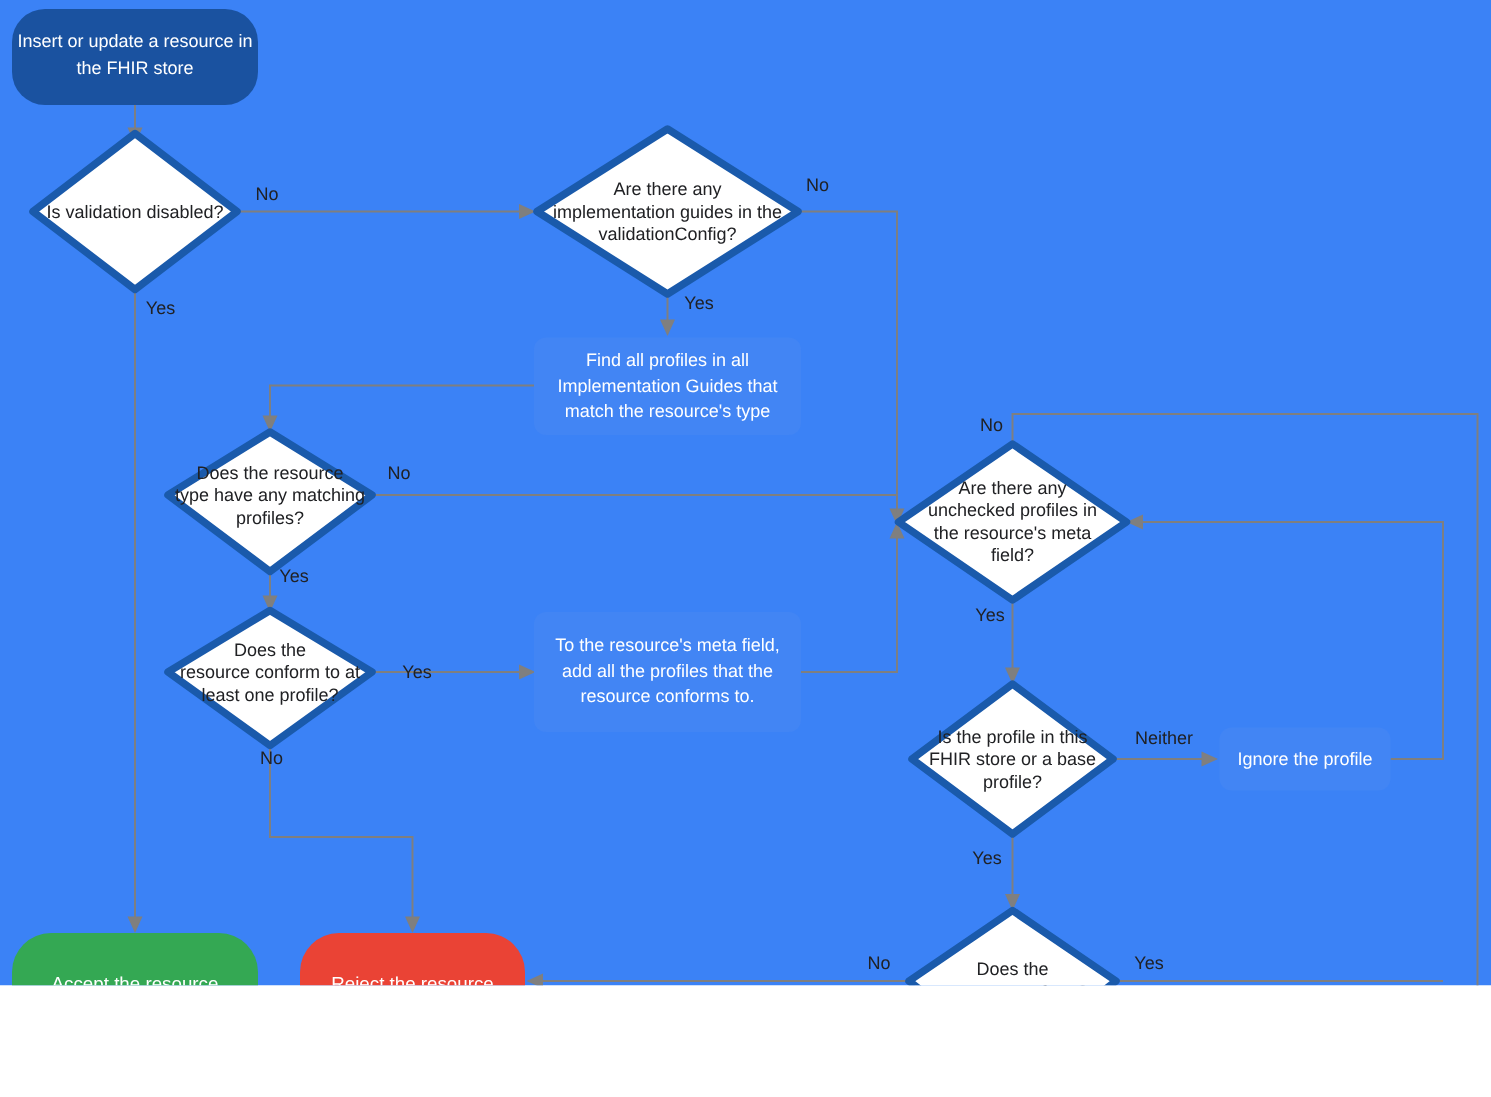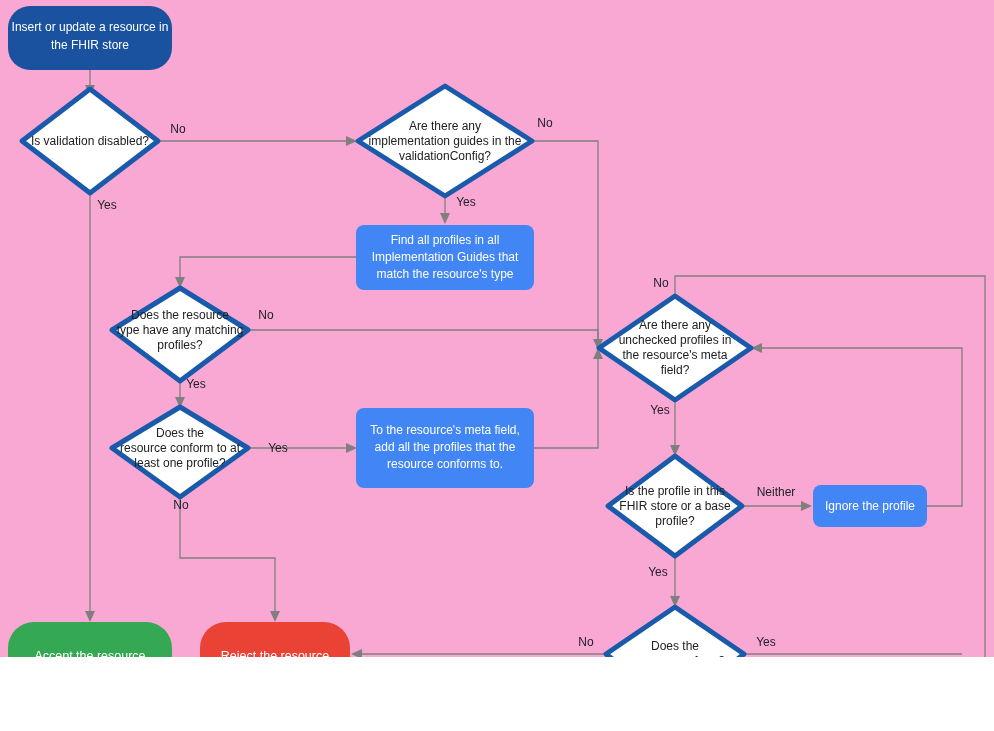--- a/index.html
+++ b/index.html
@@ -8,21 +8,21 @@
     padding: 0;
     background: #ffffff;
   }
   body {
     font-family: "Liberation Sans", sans-serif;
   }
   #diagram-root {
     position: relative;
     width: 994px;
     height: 657px;
-    background: #f9a8d4;
+    background: #3b82f6;
     overflow: hidden;
   }
   svg#flow {
     display: block;
     width: 994px;
     height: 731px;
   }
   .node-shape {
     stroke-linejoin: round;
   }

